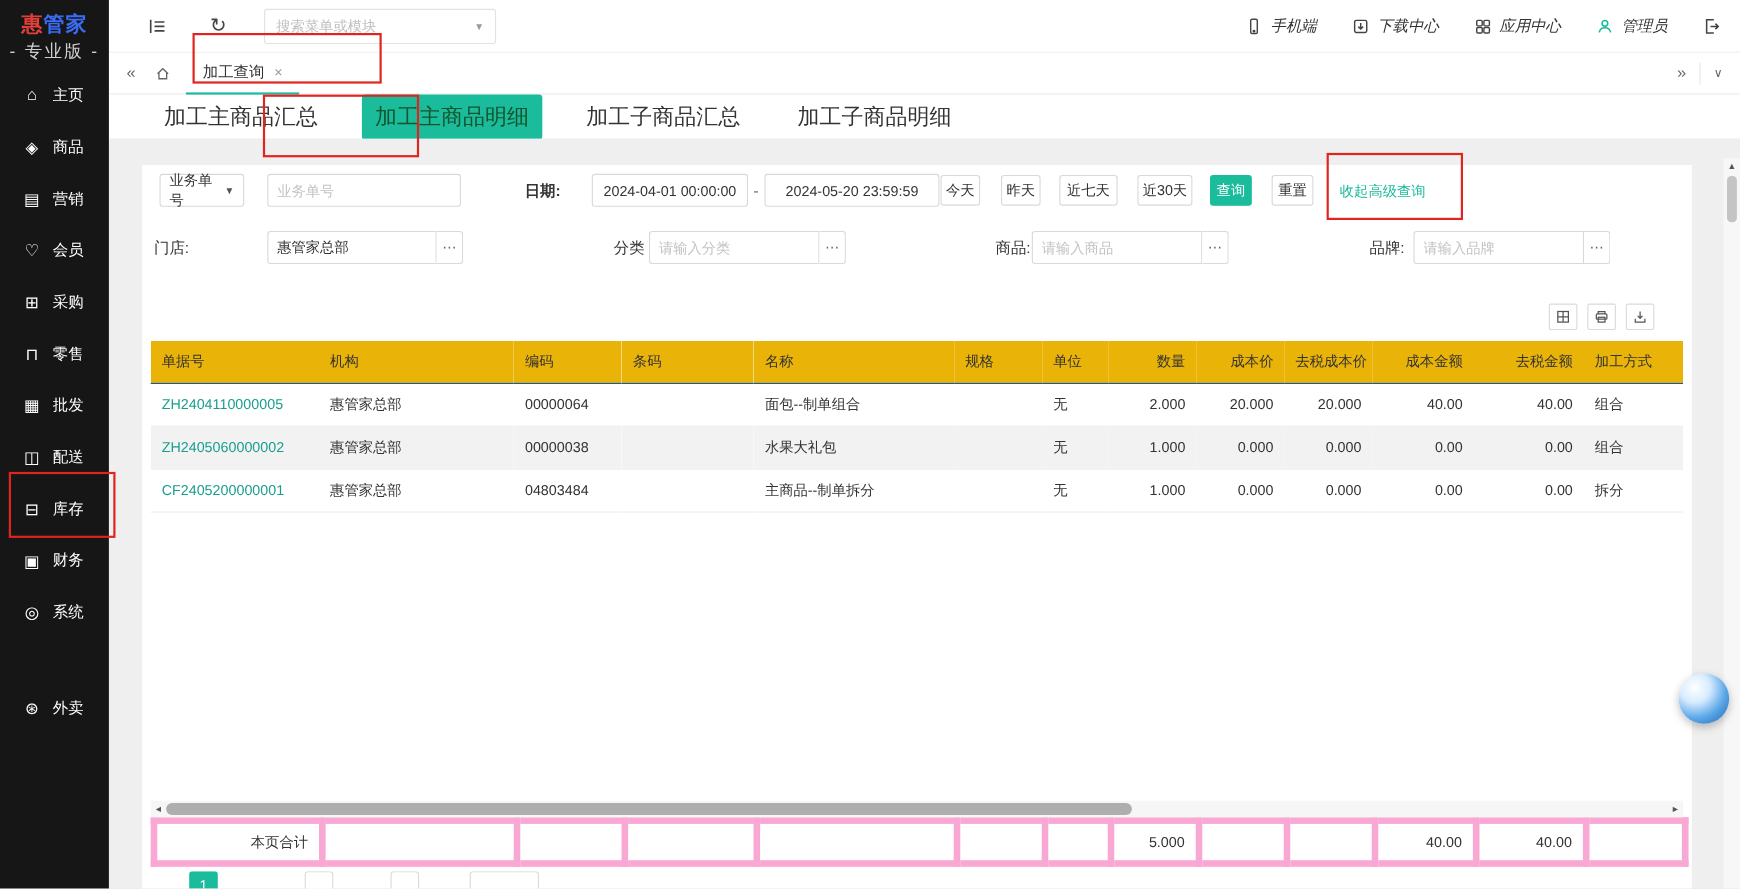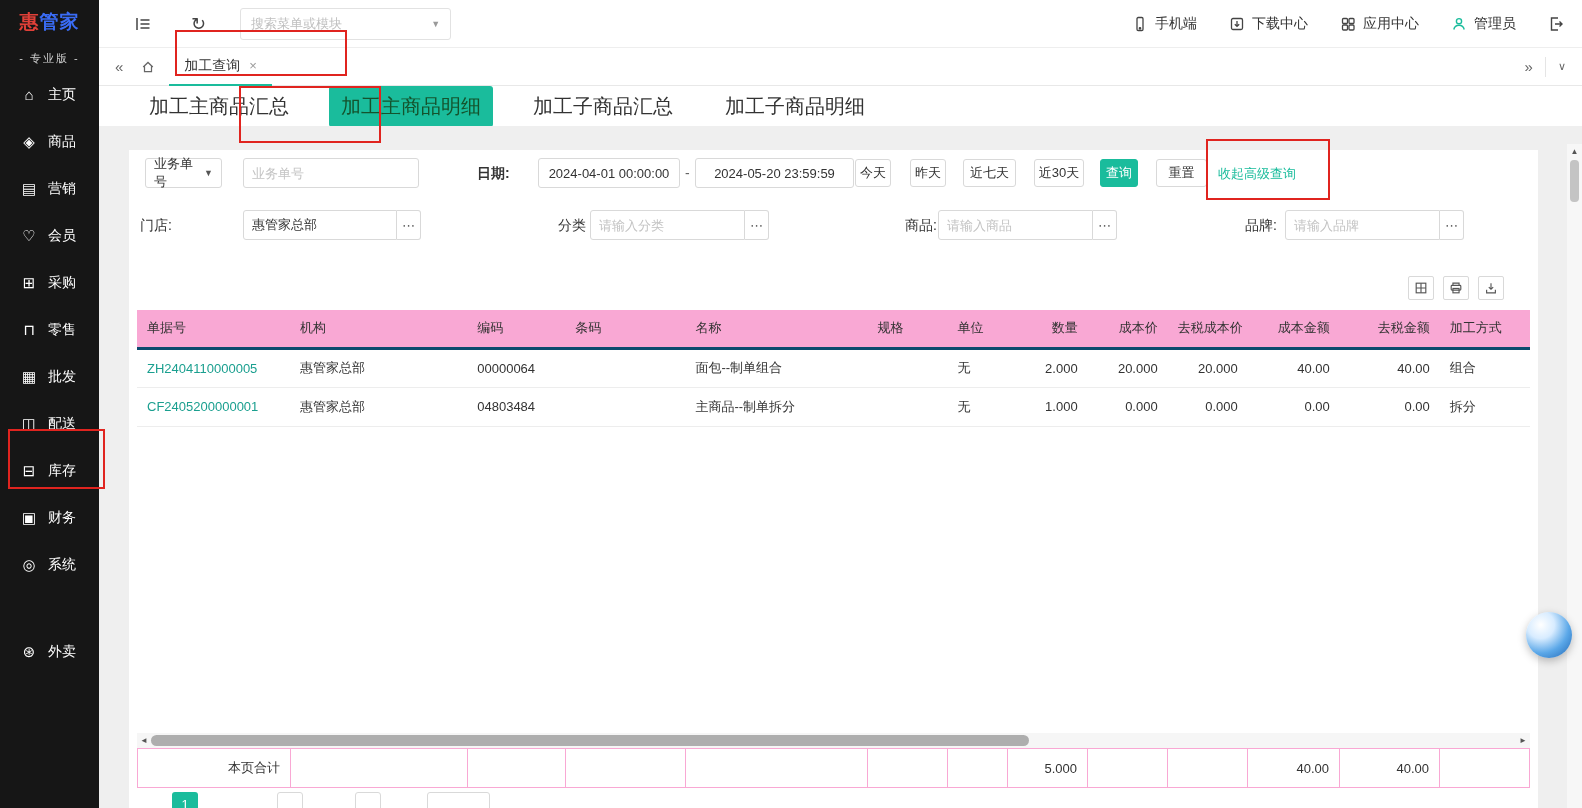--- a/index.html
+++ b/index.html
@@ -8,36 +8,36 @@
     position:relative; width:1582px; height:808px; overflow:hidden;
     background:#efefef; font-family:"Liberation Sans","DejaVu Sans",sans-serif;
     font-size:14px; color:#333;
   }
   
   .sidebar { position:absolute; left:0; top:0; bottom:0; width:99px; background:#161616; color:#fff; z-index:5; }
   .logo-block { padding:9px 0 5px; text-align:center; }
   .logo-main { font-size:19px; font-weight:bold; letter-spacing:1px; }
   .logo-hui { color:#e04038; }
   .logo-rest { color:#3a6cf6; }
-  .logo-sub { font-size:11px; color:#cfcfcf; margin-top:16px; letter-spacing:2px; }
+  .logo-sub { font-size:16px; color:#cfcfcf; margin-top:2px; letter-spacing:2px; }
   .side-item { height:47px; display:flex; align-items:center; padding-left:20px; gap:10px; cursor:pointer; font-size:14px; }
   .side-item.takeout { margin-top:40px; }
   .side-icon { width:18px; font-size:15px; text-align:center; color:#fff; }
   
   .main { position:absolute; left:99px; top:0; right:0; bottom:0; }
   
   .topbar { height:48px; background:#fff; border-bottom:1px solid #eee; display:flex; align-items:center; padding:0 18px 0 36px; }
   .tb-ic { display:flex; align-items:center; justify-content:center; cursor:pointer; color:#444; }
   .tb-refresh { margin-left:40px; font-size:18px; }
   .search-box { margin-left:34px; width:211px; height:32px; border:1px solid #e2e2e2; border-radius:3px; display:flex; align-items:center; padding:0 10px; background:#fff; }
   .search-box input { border:none; outline:none; flex:1; font-size:13px; font-family:inherit; color:#555; background:transparent; }
   .search-box input::placeholder { color:#bfbfbf; }
   .search-caret { color:#9a9a9a; font-size:9px; }
   .tb-right { margin-left:auto; display:flex; align-items:center; gap:32px; }
-  .tb-item { display:flex; align-items:center; gap:7px; cursor:pointer; font-size:14px; color:#333; }
+  .tb-item { display:flex; align-items:center; gap:7px; cursor:pointer; font-size:14px; color:#333;font-style:italic; }
   .svgi { width:16px; height:16px; display:block; }
   
   .tabbar { height:38px; background:#fff; border-bottom:1px solid #e8e8e8; display:flex; align-items:center; padding:0 16px; }
   .chev { color:#666; font-size:15px; cursor:pointer; }
   .tab-home { margin-left:18px; color:#666; cursor:pointer; }
   .page-tab { margin-left:14px; height:38px; display:flex; align-items:center; gap:9px; padding:0 15px; border-bottom:2px solid #1abc9c; cursor:pointer; font-size:14px; color:#333; }
   .tab-close { color:#9a9a9a; font-size:13px; cursor:pointer; }
   .tabbar-right { margin-left:auto; display:flex; align-items:center; }
   .tabbar-right .sep { width:1px; height:20px; background:#e5e5e5; margin:0 12px; }
   
@@ -63,34 +63,34 @@
   .input-group .ctrl { border-radius:3px 0 0 3px; flex:1; }
   .more-btn { width:24px; height:30px; border:1px solid #d9d9d9; border-left:none; border-radius:0 3px 3px 0; background:#fff; display:flex; align-items:center; justify-content:center; color:#666; font-size:13px; cursor:pointer; }
   .btn { position:absolute; top:1px; height:28px; padding:0 8px; border:1px solid #d9d9d9; border-radius:3px; background:#fff; font-size:13px; color:#333; display:flex; align-items:center; justify-content:center; cursor:pointer; white-space:nowrap; }
   .btn.primary { background:#1abc9c; border-color:#1abc9c; color:#fff; }
   .tlink { position:absolute; top:7px; color:#1abc9c; font-size:13px; cursor:pointer; white-space:nowrap; }
   
   .toolbar-row { position:relative; height:24px; margin-top:36px; flex:none; }
   .tool-btn { position:absolute; top:0; width:26px; height:24px; border:1px solid #d9d9d9; border-radius:2px; background:#fff; display:flex; align-items:center; justify-content:center; cursor:pointer; }
   
   table.grid { border-collapse:collapse; table-layout:fixed; width:1393px; font-size:13px; margin-top:10px; flex:none; }
-  table.grid th { background:#f9a8d4; font-weight:normal; text-align:left; height:38px; padding:0 10px; border-bottom:3px solid #0c4a6e; color:#333; white-space:nowrap; overflow:hidden; }
+  table.grid th { background:#eab308; font-weight:normal; text-align:left; height:38px; padding:0 10px; border-bottom:1px solid #0c4a6e; color:#333; white-space:nowrap; overflow:hidden; }
   table.grid td { height:39px; padding:0 10px; border-bottom:1px solid #ededed; white-space:nowrap; overflow:hidden; background:#fff; }
   table.grid th.num, table.grid td.num { text-align:right; }
   table.grid td.doc { color:#1a9f8f; cursor:pointer; }
   table.grid tr.hl td { background:#f2f2f2; }
   .spacer { flex:1; }
   
   .hscroll { position:relative; height:15px; background:#f6f6f6; flex:none; }
   .hscroll .arr { position:absolute; top:0; width:14px; height:15px; display:flex; align-items:center; justify-content:center; font-size:8px; color:#555; cursor:pointer; }
   .hscroll .arr.right { right:0; }
   .hscroll .thumb { position:absolute; left:14px; top:2px; height:11px; width:63%; background:#aeaeae; border-radius:6px; cursor:grab; }
   
   table.totals { border-collapse:collapse; table-layout:fixed; width:1393px; font-size:13px; flex:none; }
-  table.totals td { height:39px; padding:0 10px; border:1px solid #f9a8d4; background:#fff; white-space:nowrap; overflow:hidden; }
+  table.totals td { height:39px; padding:0 10px; border:6px solid #f9a8d4; background:#fff; white-space:nowrap; overflow:hidden; }
   table.totals td.tot-label { text-align:right; }
   table.totals td.num { text-align:right; }
   
   .pagination-strip { position:relative; height:16px; margin-top:4px; overflow:hidden; flex:none; }
   .pg-current { position:absolute; left:35px; top:0; width:26px; height:24px; background:#1abc9c; color:#fff; font-size:13px; border-radius:3px; display:flex; align-items:center; justify-content:center; cursor:pointer; }
   .pg-box { position:absolute; top:0; width:26px; height:24px; border:1px solid #d9d9d9; border-radius:3px; background:#fff; cursor:pointer; }
   .pg-wide { width:63px; }
   
   .vscroll { position:absolute; right:0; top:18px; bottom:0; width:15px; background:#f7f7f7; }
   .vscroll .varr { position:absolute; left:0; width:15px; height:14px; display:flex; align-items:center; justify-content:center; font-size:8px; color:#555; cursor:pointer; }
@@ -264,21 +264,21 @@
           </div>
           <span class="dash" style="left:548px">-</span>
           <div class="ctrl date-input abs" style="left:558px;width:159px">
             <input value="2024-05-20 23:59:59" style="">
           </div>
           <span class="btn" style="left:718px;width:36px">今天</span>
           <span class="btn" style="left:773px;width:36px">昨天</span>
           <span class="btn" style="left:826px;width:53px">近七天</span>
           <span class="btn" style="left:897px;width:50px">近30天</span>
           <span class="btn primary" style="left:963px;width:38px">查询</span>
-          <span class="btn" style="left:1019px;width:51px">重置</span>
+          <span class="btn" style="left:1019px;width:38px">重置</span>
           <span class="tlink" style="left:1081px">收起高级查询</span>
         </div>
 
         <div class="filter-row fr2">
           <span class="lbl" style="left:3px">门店:</span>
           <div class="input-group" style="left:106px;width:178px">
             <div class="ctrl" style="width:154px">
               <input value="惠管家总部" style="">
             </div>
             <span class="more-btn">⋯</span>
@@ -369,20 +369,35 @@
                 <td class="">面包--制单组合</td>
                 <td class=""></td>
                 <td class="">无</td>
                 <td class="num">2.000</td>
                 <td class="num">20.000</td>
                 <td class="num">20.000</td>
                 <td class="num">40.00</td>
                 <td class="num">40.00</td>
                 <td class="">组合</td>
               </tr>
+              <tr class="hl">
+                <td class=" doc">ZH2405060000002</td>
+                <td class="">惠管家总部</td>
+                <td class="">00000038</td>
+                <td class=""></td>
+                <td class="">水果大礼包</td>
+                <td class=""></td>
+                <td class="">无</td>
+                <td class="num">1.000</td>
+                <td class="num">0.000</td>
+                <td class="num">0.000</td>
+                <td class="num">0.00</td>
+                <td class="num">0.00</td>
+                <td class="">组合</td>
+              </tr>
               <tr class="">
                 <td class=" doc">CF2405200000001</td>
                 <td class="">惠管家总部</td>
                 <td class="">04803484</td>
                 <td class=""></td>
                 <td class="">主商品--制单拆分</td>
                 <td class=""></td>
                 <td class="">无</td>
                 <td class="num">1.000</td>
                 <td class="num">0.000</td>

